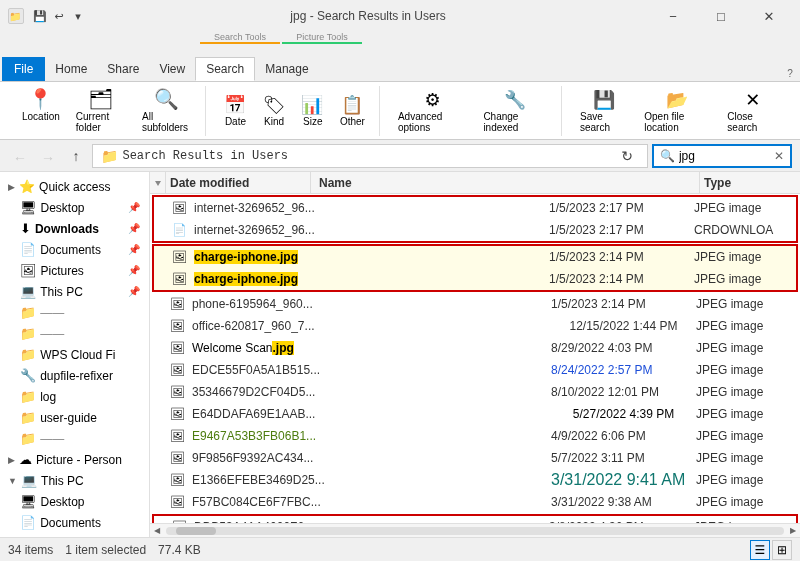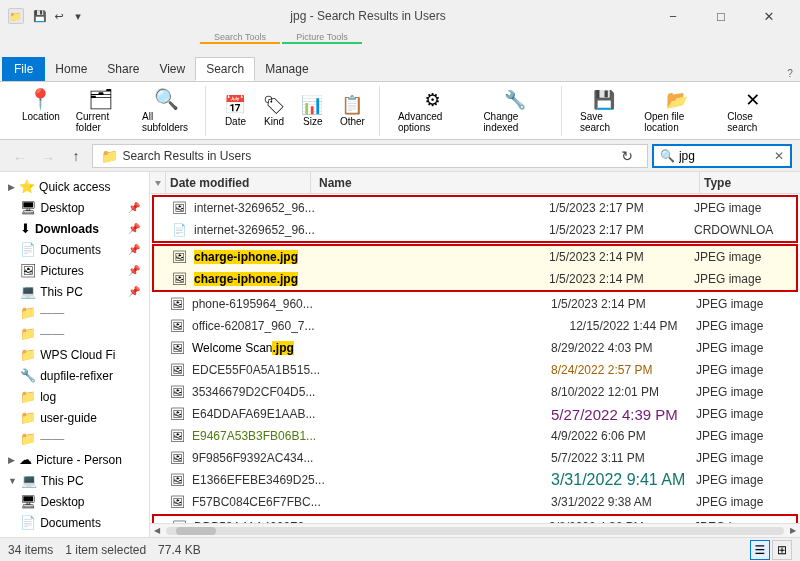--- a/index.html
+++ b/index.html
@@ -14,21 +14,21 @@
     .title-bar-title { flex: 1; text-align: center; font-size: 12px; color: #444; }
     .title-bar-controls { display: flex; gap: 2px; }
     .tb-btn { width: 46px; height: 32px; display: flex; align-items: center; justify-content: center; font-size: 13px; cursor: pointer; color: #444; }
 
     
     .address-bar { display: flex; align-items: center; height: 32px; padding: 0 8px; gap: 4px; background: #f0f0f0; border-bottom: 1px solid #ddd; }
     .nav-btn { width: 24px; height: 24px; display: flex; align-items: center; justify-content: center; font-size: 14px; cursor: pointer; color: #444; border-radius: 3px; }
     .nav-btn.disabled { color: #ccc; cursor: default; }
     .address-input { flex: 1; height: 24px; border: 1px solid #ccc; background: white; padding: 0 8px; font-size: 12px; display: flex; align-items: center; gap: 4px; }
     .address-icon { font-size: 14px; }
-    .address-text { flex: 1; font-size: 12px; color: #333; }
+    .address-text { flex: 1; font-size: 12px; color: #333; font-family: Liberation Mono, monospace; }
     .refresh-btn { width: 24px; height: 24px; display: flex; align-items: center; justify-content: center; cursor: pointer; color: #444; font-size: 14px; }
     .search-box { display: flex; align-items: center; height: 24px; border: 2px solid #0078d4; background: white; padding: 0 6px; width: 140px; }
     .search-input { border: none; outline: none; font-size: 12px; flex: 1; width: 90px; }
     .search-clear { cursor: pointer; color: #666; font-size: 12px; }
 
     
     .sidebar { width: 150px; background: white; border-right: 1px solid #e0e0e0; overflow-y: auto; padding: 4px 0; }
     .sidebar-item { display: flex; align-items: center; padding: 3px 8px; cursor: pointer; gap: 4px; font-size: 12px; }
 
     .sidebar::-webkit-scrollbar { width: 10px; }
@@ -319,37 +319,37 @@
         <div style="width:18px; display:flex; align-items:center;">🖼</div>
         <div style="flex:1; font-size:12px; padding:0 4px; overflow:hidden; white-space:nowrap; text-overflow:ellipsis;">Welcome Scan<span style="background:#ffd700; color:#000; font-weight:600;">.jpg</span></div>
         <div style="width:145px; font-size:12px; color:#333;">8/29/2022 4:03 PM</div>
         <div style="width:100px; font-size:12px; color:#333;">JPEG image</div>
       </div>
 
       <div style="display:flex; align-items:center; height:22px; padding:0 4px; cursor:pointer;">
         <div style="width:16px;"></div>
         <div style="width:18px; display:flex; align-items:center;">🖼</div>
         <div style="flex:1; font-size:12px; color:#333; padding:0 4px; overflow:hidden; white-space:nowrap; text-overflow:ellipsis;">EDCE55F0A5A1B515...</div>
-        <div style="width:145px; font-size:12px; color:#a16207;">8/24/2022 2:57 PM</div>
+        <div style="width:145px; font-size:12px; color:#1d4ed8;">8/24/2022 2:57 PM</div>
         <div style="width:100px; font-size:12px; color:#333;">JPEG image</div>
       </div>
 
       <div style="display:flex; align-items:center; height:22px; padding:0 4px; cursor:pointer;">
         <div style="width:16px;"></div>
         <div style="width:18px; display:flex; align-items:center;">🖼</div>
         <div style="flex:1; font-size:12px; color:#333; padding:0 4px; overflow:hidden; white-space:nowrap; text-overflow:ellipsis;">35346679D2CF04D5...</div>
         <div style="width:145px; font-size:12px; color:#333;">8/10/2022 12:01 PM</div>
         <div style="width:100px; font-size:12px; color:#333;">JPEG image</div>
       </div>
 
       <div style="display:flex; align-items:center; height:22px; padding:0 4px; cursor:pointer;">
         <div style="width:16px;"></div>
         <div style="width:18px; display:flex; align-items:center;">🖼</div>
         <div style="flex:1; font-size:12px; color:#333; padding:0 4px; overflow:hidden; white-space:nowrap; text-overflow:ellipsis;">E64DDAFA69E1AAB...</div>
-        <div style="width:145px; font-size:15px; color:#701a75;">5/27/2022 4:39 PM</div>
+        <div style="width:145px; font-size:12px; color:#000000;text-align:center;">5/27/2022 4:39 PM</div>
         <div style="width:100px; font-size:12px; color:#333;">JPEG image</div>
       </div>
 
       <div style="display:flex; align-items:center; height:22px; padding:0 4px; cursor:pointer;">
         <div style="width:16px;"></div>
         <div style="width:18px; display:flex; align-items:center;">🖼</div>
         <div style="flex:1; font-size:12px; color:#4d7c0f; padding:0 4px; overflow:hidden; white-space:nowrap; text-overflow:ellipsis;">E9467A53B3FB06B1...</div>
         <div style="width:145px; font-size:12px; color:#333;">4/9/2022 6:06 PM</div>
         <div style="width:100px; font-size:12px; color:#333;">JPEG image</div>
       </div>

